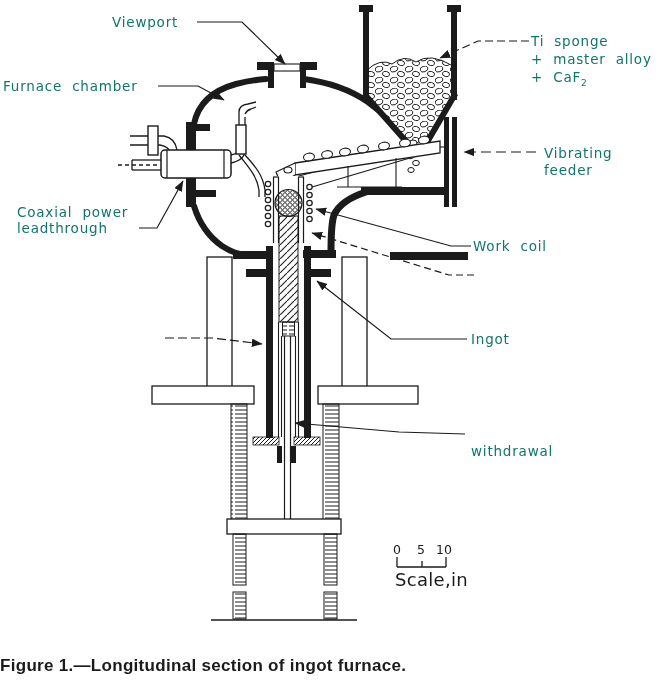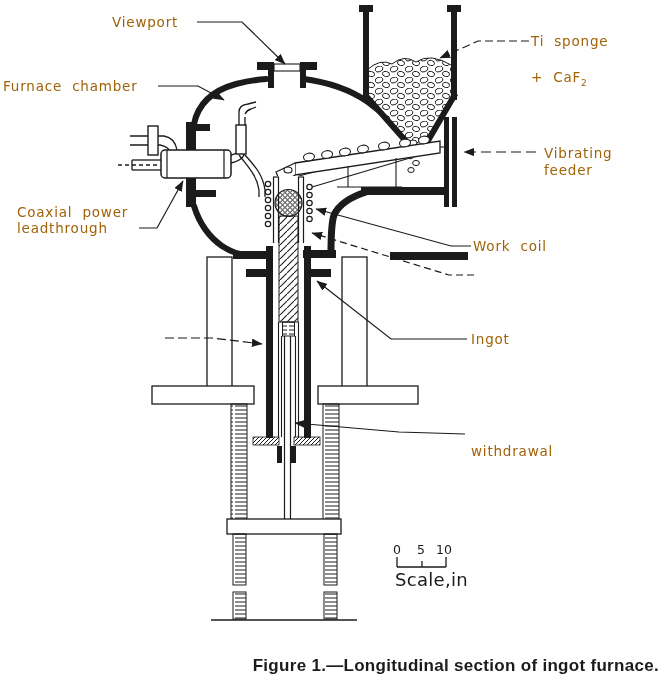--- a/index.html
+++ b/index.html
@@ -1,24 +1,24 @@
 <!DOCTYPE html>
 <html><head>
 <meta charset="utf-8">
 <style>
   html,body{margin:0;padding:0;background:#ffffff;}
   #page{position:relative;width:659px;height:692px;background:#ffffff;overflow:hidden;
         font-family:"DejaVu Sans",sans-serif;color:#1b1b1b;}
   svg{position:absolute;left:0;top:0;}
   .lbl{position:absolute;font-size:13.5px;letter-spacing:.8px;word-spacing:5px;
-       white-space:nowrap;line-height:16px;color:#a16207;}
+       white-space:nowrap;line-height:16px;color:#0f766e;}
   .lbl sub{font-size:9px;}
   .scale-num{position:absolute;font-size:12.5px;white-space:nowrap;}
   .scale-unit{position:absolute;font-size:18px;letter-spacing:.3px;white-space:nowrap;}
-  #caption{position:absolute;left:0;top:656px;width:659px;text-align:right;
+  #caption{position:absolute;left:0;top:656px;width:659px;text-align:left;
            font-family:"Liberation Sans","DejaVu Sans",sans-serif;
            font-weight:bold;font-size:17px;letter-spacing:.3px;}
 </style>
 </head>
 <body>
 
 <div id="page">
 
 <svg width="659" height="692" viewBox="0 0 659 692">
   <defs>
@@ -219,20 +219,21 @@
     <path d="M467,339 H391 L317,281" marker-end="url(#arw)"></path>
     <path d="M165,338 H212 L262,344" stroke-dasharray="9 4" marker-end="url(#arw)"></path>
     <path d="M465,434 L399,432 L295,423" marker-end="url(#arw)"></path>
     <path d="M139,228 H157 L183,181" marker-end="url(#arw)"></path>
   </g>
 </svg>
 
 <div class="lbl" style="left:112px;top:14px">Viewport</div>
 <div class="lbl" style="left:3px;top:78px">Furnace chamber</div>
 <div class="lbl" style="left:531px;top:33px">Ti sponge</div>
+<div class="lbl" style="left:531px;top:51px">+ master alloy</div>
 <div class="lbl" style="left:531px;top:69px"><span>+ CaF</span><sub>2</sub></div>
 <div class="lbl" style="left:544px;top:145px">Vibrating</div>
 <div class="lbl" style="left:544px;top:162px">feeder</div>
 <div class="lbl" style="left:17px;top:204px">Coaxial power</div>
 <div class="lbl" style="left:17px;top:220px">leadthrough</div>
 <div class="lbl" style="left:473px;top:238px">Work coil</div>
 <div class="lbl" style="left:471px;top:331px">Ingot</div>
 <div class="lbl" style="left:471px;top:443px">withdrawal</div>
 
 <div class="scale-num" style="left:393px;top:542px">0</div>

